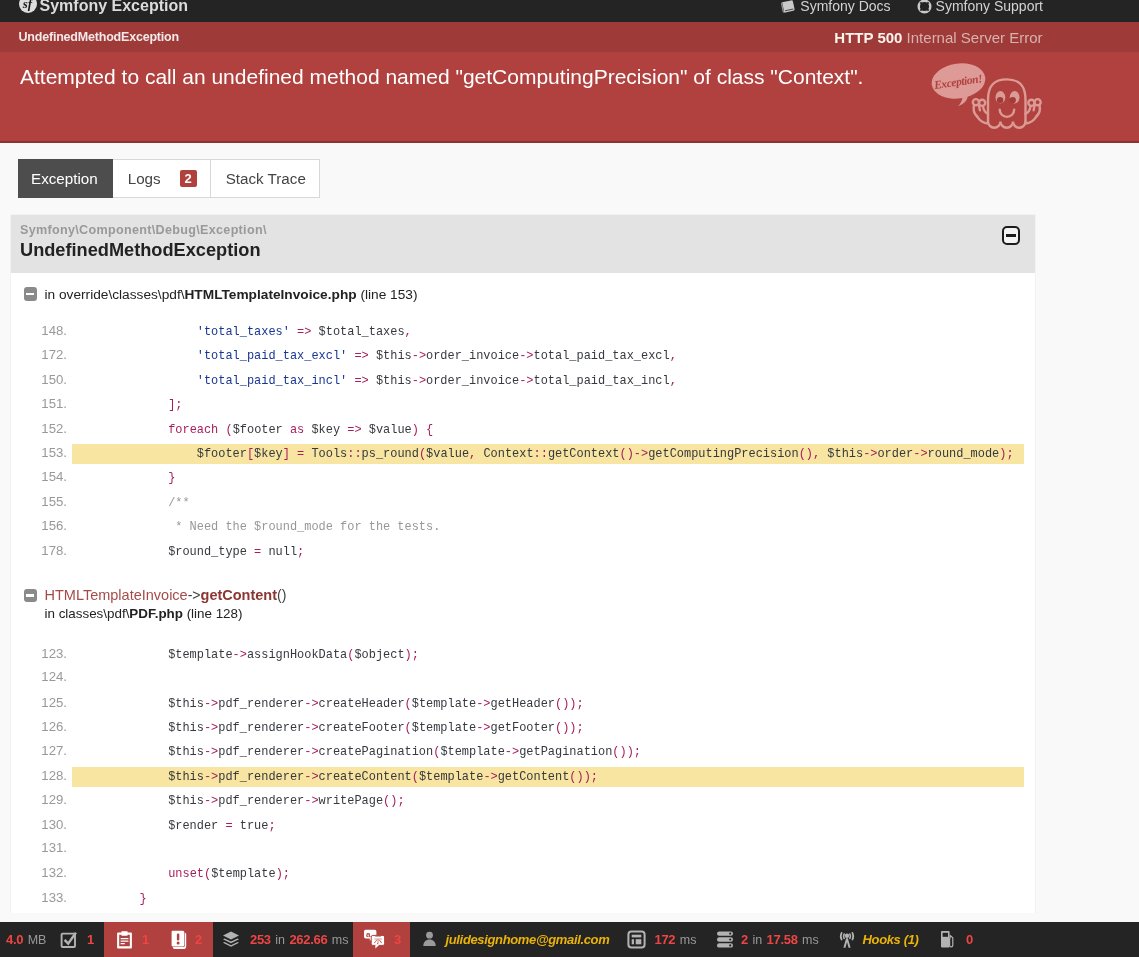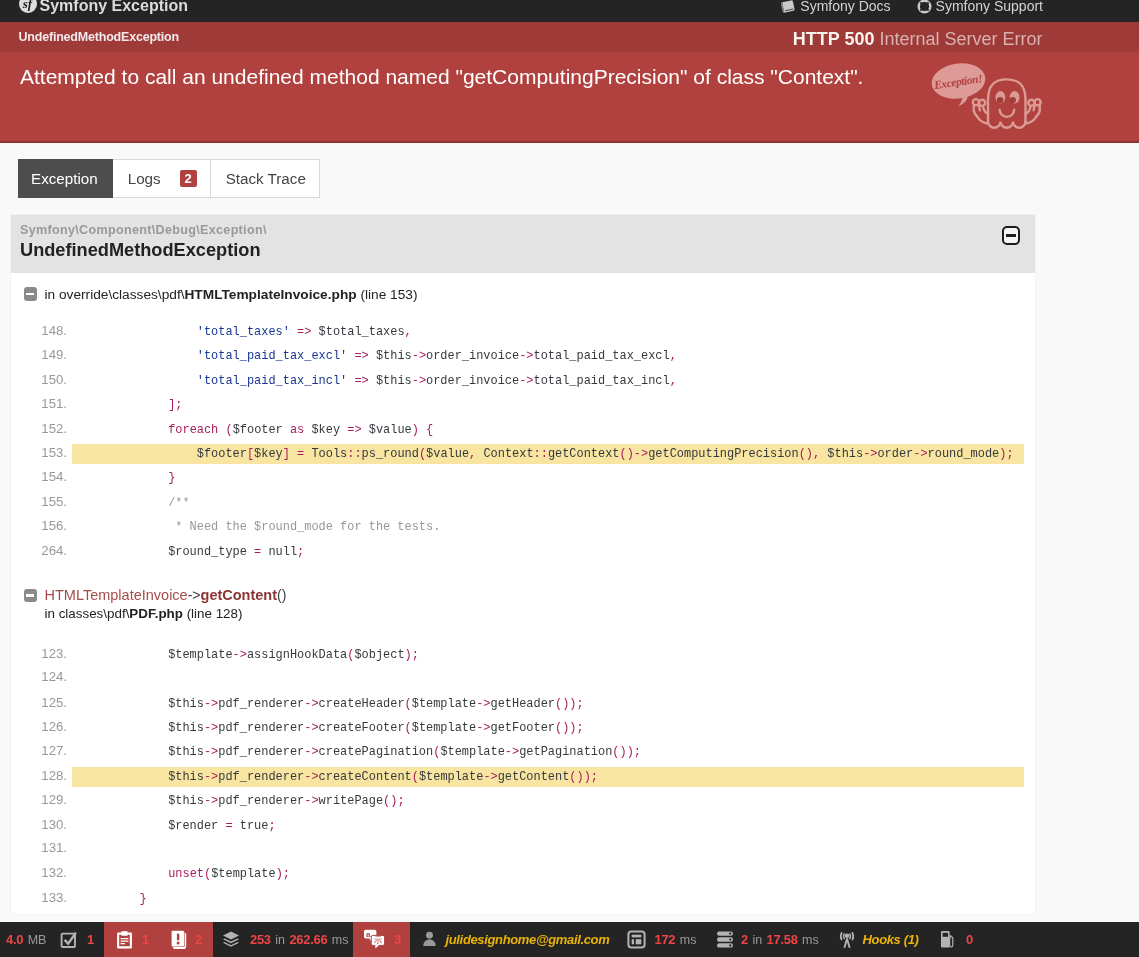--- a/index.html
+++ b/index.html
@@ -11,21 +11,21 @@
 .topbar .container { height:22px; }
 .tb-logo { position:absolute; left:0.5px; top:-5px; width:18px; height:18px; border-radius:50%; background:#ddd; color:#1a1a1a; text-align:center; font:italic 700 13px "Liberation Serif",serif; line-height:17px; }
 .tb-title { position:absolute; left:21.5px; top:-5px; line-height:22px; font-size:16px; font-weight:700; color:#dcdcdc; }
 .tb-right { position:absolute; right:0px; top:-5px; line-height:22px; font-size:14px; font-weight:400; color:#d2d2d2; white-space:nowrap; }
 .tb-right svg { vertical-align:-3px; margin-right:4px; }
 .tb-right .sep { display:inline-block; width:26px; }
 
 .statusbar { background:#9e3a38; height:30px; color:#fff; }
 .statusbar .container { height:30px; }
 .sb-left { position:absolute; left:0.5px; top:7.5px; font-size:12.5px; letter-spacing:-0.2px; font-weight:700; color:#f3e9e9; }
-.sb-right { position:absolute; right:0.5px; top:7px; font-size:18px; }
+.sb-right { position:absolute; right:0.5px; top:7px; font-size:15px; }
 .sb-right b { color:#fbf4ec; font-weight:700; }
 .sb-right span { color:#d8b2af; font-weight:400; }
 
 .summary { background:#b0413e; height:91px; border-bottom:2px solid #8d3331; position:relative; }
 .summary h1 { position:absolute; left:2px; top:13px; font-size:21px; font-weight:400; color:#fff; letter-spacing:0; }
 .ghost { position:absolute; left:906px; top:10px; }
 
 .tabs { margin-top:16px; height:39px; font-size:15.2px; }
 .tab { float:left; height:39px; line-height:37px; padding:0 13px 0 15px; background:#fff; border:1px solid #d8d8d8; border-left:none; color:#444; }
 .tab.first { border-left:1px solid #d8d8d8; }
@@ -137,21 +137,21 @@
     <span class="minus-big"></span>
   </div>
   <div class="trace-body">
     <div class="trace-line"><span class="minus-sm"></span>in override\classes\pdf\<b>HTMLTemplateInvoice.php</b> (line 153)</div>
     <div class="codeblk">
 <div class="cl">
           <span class="num">148.</span>
           <span class="cc">&nbsp;&nbsp;&nbsp;&nbsp;&nbsp;&nbsp;&nbsp;&nbsp;&nbsp;&nbsp;&nbsp;&nbsp;&nbsp;&nbsp;&nbsp;&nbsp;&nbsp;<i style="color:#183691;font-style:normal">'total_taxes'</i>&nbsp;<i style="color:#a71d5d;font-style:normal">=&gt;</i>&nbsp;$total_taxes<i style="color:#a71d5d;font-style:normal">,</i></span>
         </div>
 <div class="cl">
-          <span class="num">149.</span>
+          <span class="num">172.</span>
           <span class="cc">&nbsp;&nbsp;&nbsp;&nbsp;&nbsp;&nbsp;&nbsp;&nbsp;&nbsp;&nbsp;&nbsp;&nbsp;&nbsp;&nbsp;&nbsp;&nbsp;&nbsp;<i style="color:#183691;font-style:normal">'total_paid_tax_excl'</i>&nbsp;<i style="color:#a71d5d;font-style:normal">=&gt;</i>&nbsp;$this<i style="color:#a71d5d;font-style:normal">-&gt;</i>order_invoice<i style="color:#a71d5d;font-style:normal">-&gt;</i>total_paid_tax_excl<i style="color:#a71d5d;font-style:normal">,</i></span>
         </div>
 <div class="cl">
           <span class="num">150.</span>
           <span class="cc">&nbsp;&nbsp;&nbsp;&nbsp;&nbsp;&nbsp;&nbsp;&nbsp;&nbsp;&nbsp;&nbsp;&nbsp;&nbsp;&nbsp;&nbsp;&nbsp;&nbsp;<i style="color:#183691;font-style:normal">'total_paid_tax_incl'</i>&nbsp;<i style="color:#a71d5d;font-style:normal">=&gt;</i>&nbsp;$this<i style="color:#a71d5d;font-style:normal">-&gt;</i>order_invoice<i style="color:#a71d5d;font-style:normal">-&gt;</i>total_paid_tax_incl<i style="color:#a71d5d;font-style:normal">,</i></span>
         </div>
 <div class="cl">
           <span class="num">151.</span>
           <span class="cc">&nbsp;&nbsp;&nbsp;&nbsp;&nbsp;&nbsp;&nbsp;&nbsp;&nbsp;&nbsp;&nbsp;&nbsp;&nbsp;<i style="color:#a71d5d;font-style:normal">]</i><i style="color:#a71d5d;font-style:normal">;</i></span>
         </div>
@@ -169,21 +169,21 @@
         </div>
 <div class="cl">
           <span class="num">155.</span>
           <span class="cc">&nbsp;&nbsp;&nbsp;&nbsp;&nbsp;&nbsp;&nbsp;&nbsp;&nbsp;&nbsp;&nbsp;&nbsp;&nbsp;<i style="color:#969896;font-style:normal">/**</i></span>
         </div>
 <div class="cl">
           <span class="num">156.</span>
           <span class="cc">&nbsp;&nbsp;&nbsp;&nbsp;&nbsp;&nbsp;&nbsp;&nbsp;&nbsp;&nbsp;&nbsp;&nbsp;&nbsp;&nbsp;<i style="color:#969896;font-style:normal">* Need the $round_mode for the tests.</i></span>
         </div>
 <div class="cl">
-          <span class="num">264.</span>
+          <span class="num">178.</span>
           <span class="cc">&nbsp;&nbsp;&nbsp;&nbsp;&nbsp;&nbsp;&nbsp;&nbsp;&nbsp;&nbsp;&nbsp;&nbsp;&nbsp;$round_type&nbsp;<i style="color:#a71d5d;font-style:normal">=</i>&nbsp;null<i style="color:#a71d5d;font-style:normal">;</i></span>
         </div>
     </div>
     <div class="trace-line tl2 gap2"><span class="minus-sm" style="top:1px"></span><span class="cl-name">HTMLTemplateInvoice</span><span class="op">-&gt;</span><span class="mth">getContent</span><span class="op">()</span><span class="l2">in classes\pdf\<b>PDF.php</b> (line 128)</span></div>
     <div class="codeblk codeblk2">
 <div class="cl">
           <span class="num">123.</span>
           <span class="cc">&nbsp;&nbsp;&nbsp;&nbsp;&nbsp;&nbsp;&nbsp;&nbsp;&nbsp;&nbsp;&nbsp;&nbsp;&nbsp;$template<i style="color:#a71d5d;font-style:normal">-&gt;</i>assignHookData<i style="color:#a71d5d;font-style:normal">(</i>$object<i style="color:#a71d5d;font-style:normal">)</i><i style="color:#a71d5d;font-style:normal">;</i></span>
         </div>
 <div class="cl">

